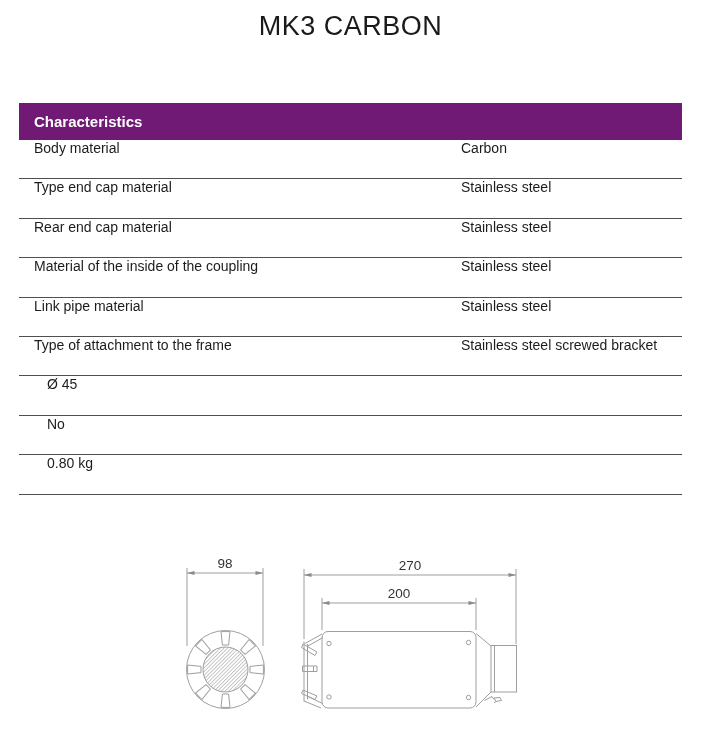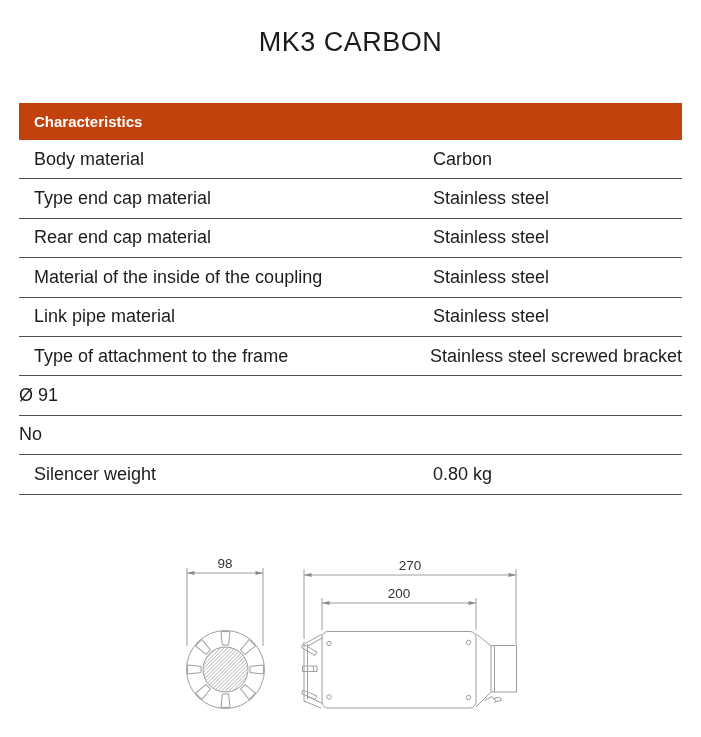--- a/index.html
+++ b/index.html
@@ -5,61 +5,61 @@
   html, body { margin: 0; padding: 0; }
   body {
     width: 701px; height: 737px;
     background: #ffffff;
     font-family: "Liberation Sans", sans-serif;
     position: relative;
     overflow: hidden;
   }
   .page-title {
     position: absolute;
-    top: 27px; left: 0; width: 701px;
+    top: 11px; left: 0; width: 701px;
     text-align: center;
     font-size: 27px;
     font-weight: 400;
     color: #1a1a1a;
     letter-spacing: 0.5px;
     margin: 0;
   }
   .spec-table {
     position: absolute;
     left: 19px; top: 103px;
     width: 663px;
   }
   .table-header {
-    background: #c2410c;
+    background: #701a75;
     color: #ffffff;
     height: 37px;
     display: flex;
     align-items: center;
     padding-left: 15px;
     box-sizing: border-box;
     font-size: 15px;
     font-weight: 700;
   }
   .spec-row {
     display: flex;
-    align-items: center;
     height: 38.4px;
     border-bottom: 1.5px solid #4f4f4f;
-    font-size: 18px;
+    font-size: 14px;
     color: #1c1c1c;
   }
   .spec-label {
     width: 414px;
     padding-left: 15px;
     box-sizing: border-box;
     white-space: nowrap;
   }
   .spec-value {
     flex: 1;
     white-space: nowrap;
+    margin-left: 28px;
   }
   .drawing-svg {
     position: absolute;
     left: 0; top: 545px;
     width: 701px; height: 192px;
   }
   .drawing-svg text {
     font-family: "Liberation Sans", sans-serif;
     font-size: 13.5px;
     fill: #333333;
@@ -93,27 +93,26 @@
   </div>
   <div class="spec-row">
     <div class="spec-label">Link pipe material</div>
     <div class="spec-value">Stainless steel</div>
   </div>
   <div class="spec-row">
     <div class="spec-label">Type of attachment to the frame</div>
     <div class="spec-value">Stainless steel screwed bracket</div>
   </div>
   <div class="spec-row">
-    <div class="spec-value">Ø 91</div>
+    <div class="spec-value">Ø 45</div>
   </div>
   <div class="spec-row">
     <div class="spec-value">No</div>
   </div>
   <div class="spec-row">
-    <div class="spec-label">Silencer weight</div>
     <div class="spec-value">0.80 kg</div>
   </div>
 </div>
 
 <svg class="drawing-svg" viewBox="0 545 701 192" xmlns="http://www.w3.org/2000/svg">
   <defs>
     <pattern id="mesh" width="2.6" height="2.6" patternUnits="userSpaceOnUse" patternTransform="rotate(45)">
       <line x1="0" y1="0" x2="0" y2="2.6" stroke="#8f8f8f" stroke-width="1"></line>
     </pattern>
     <path id="spoke" d="M221,631.6 L230,631.6 L228.6,645 L222.4,645 Z"></path>

